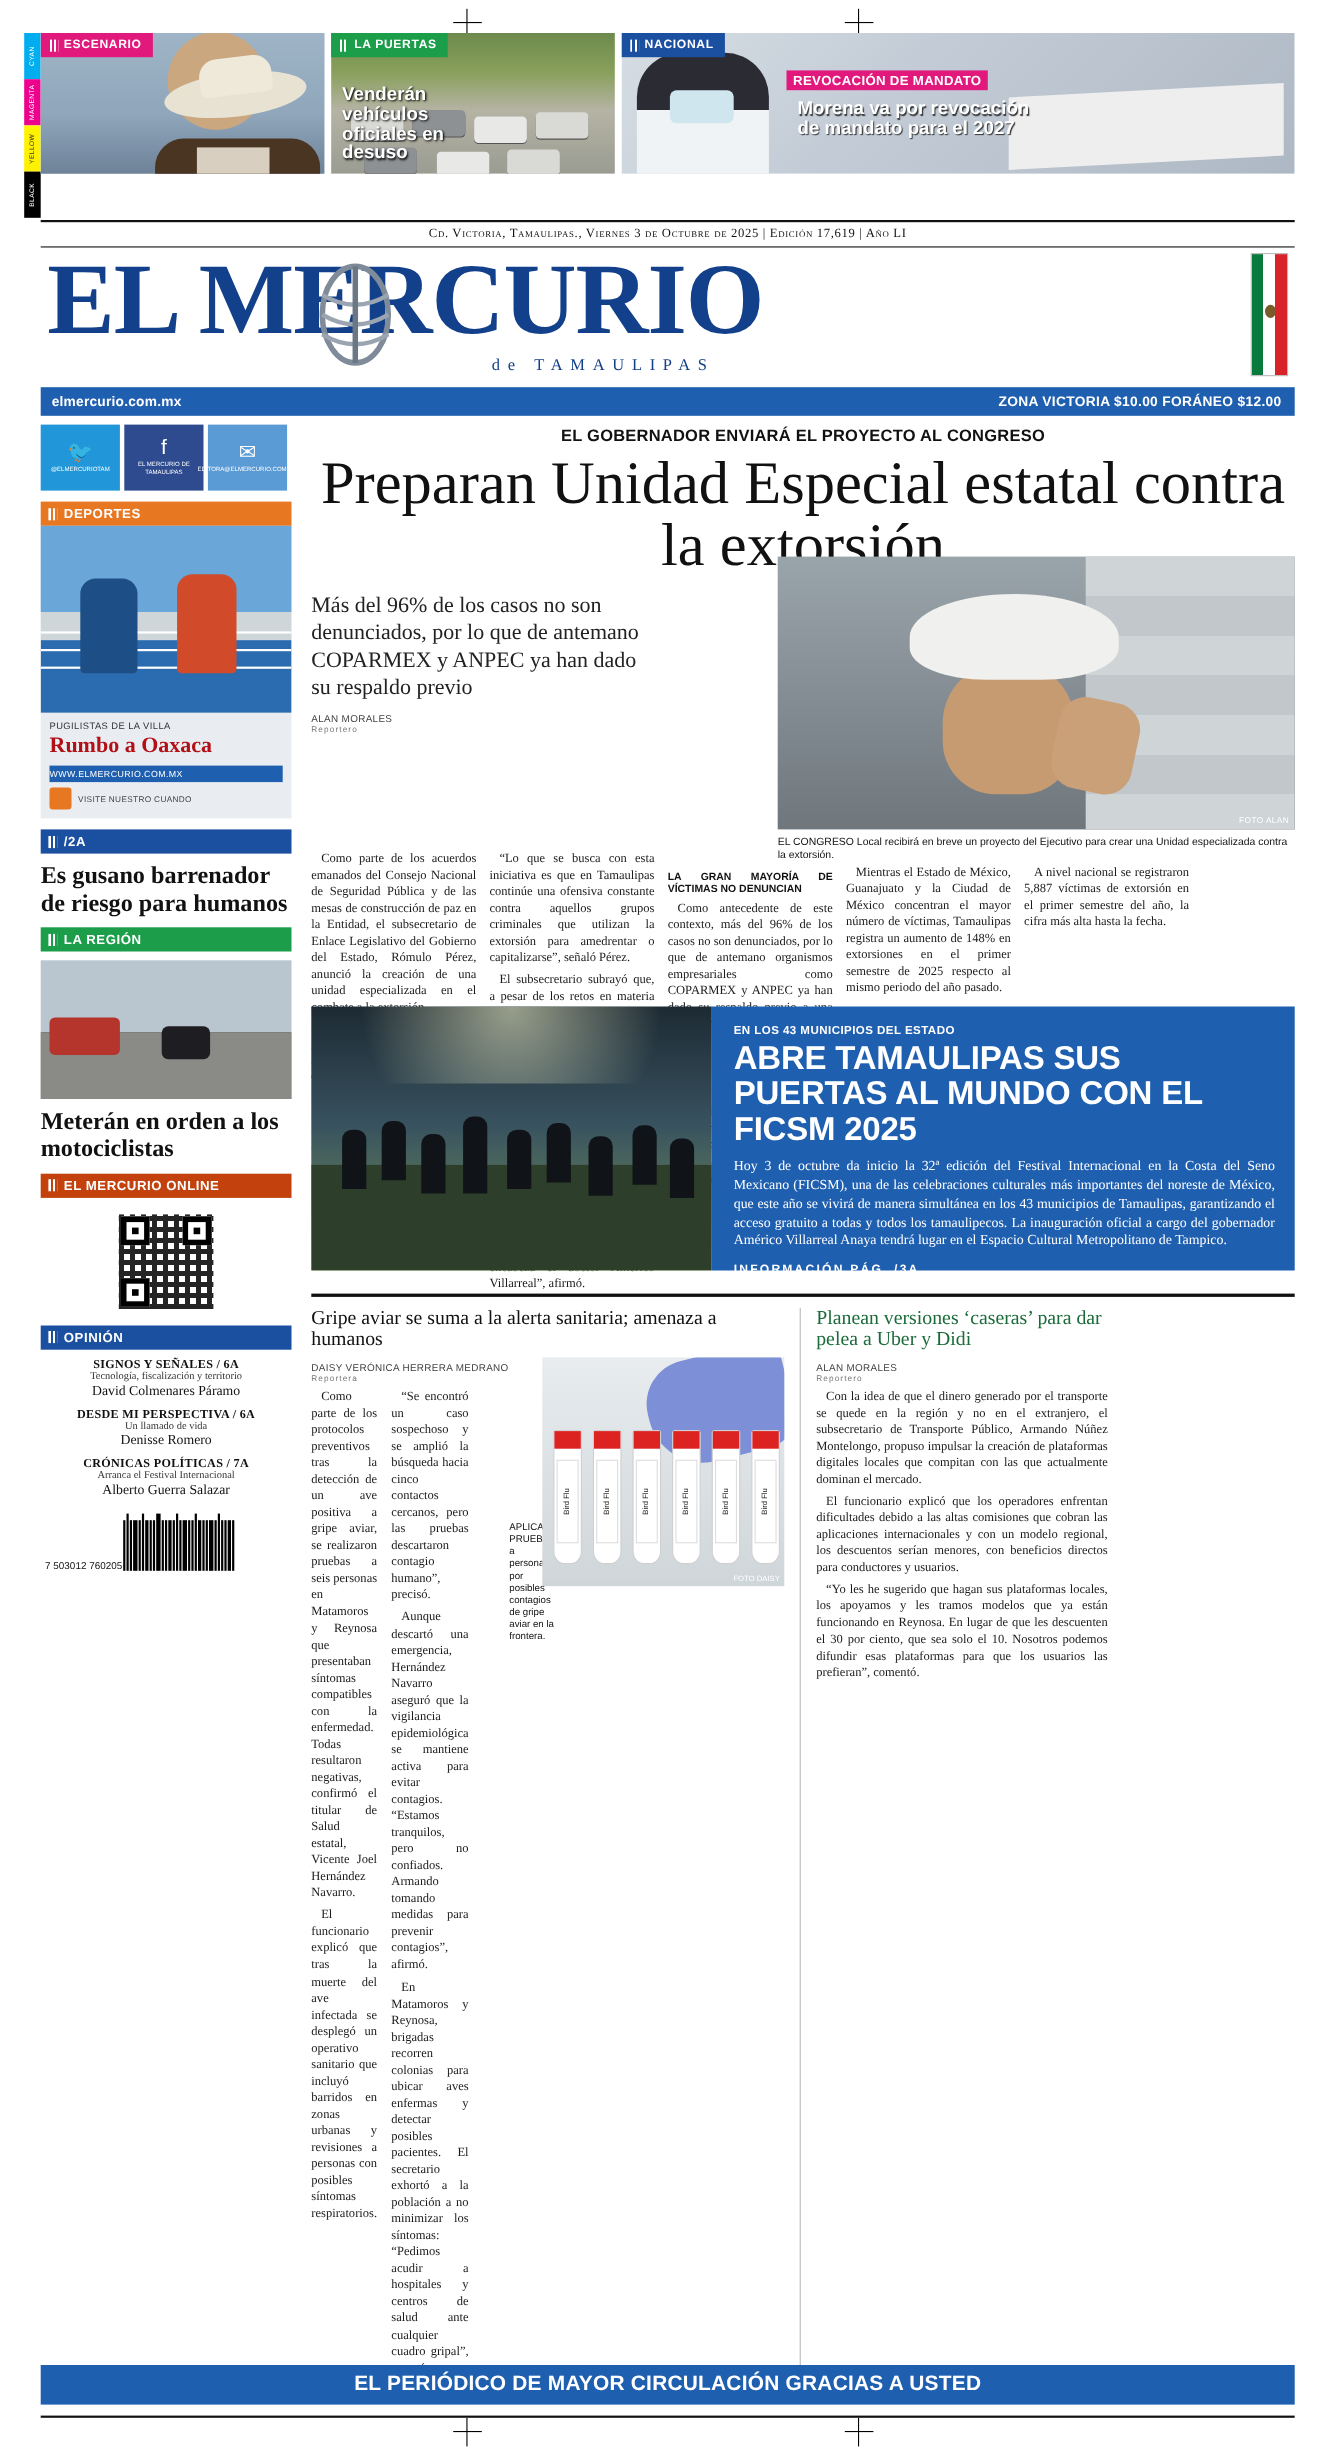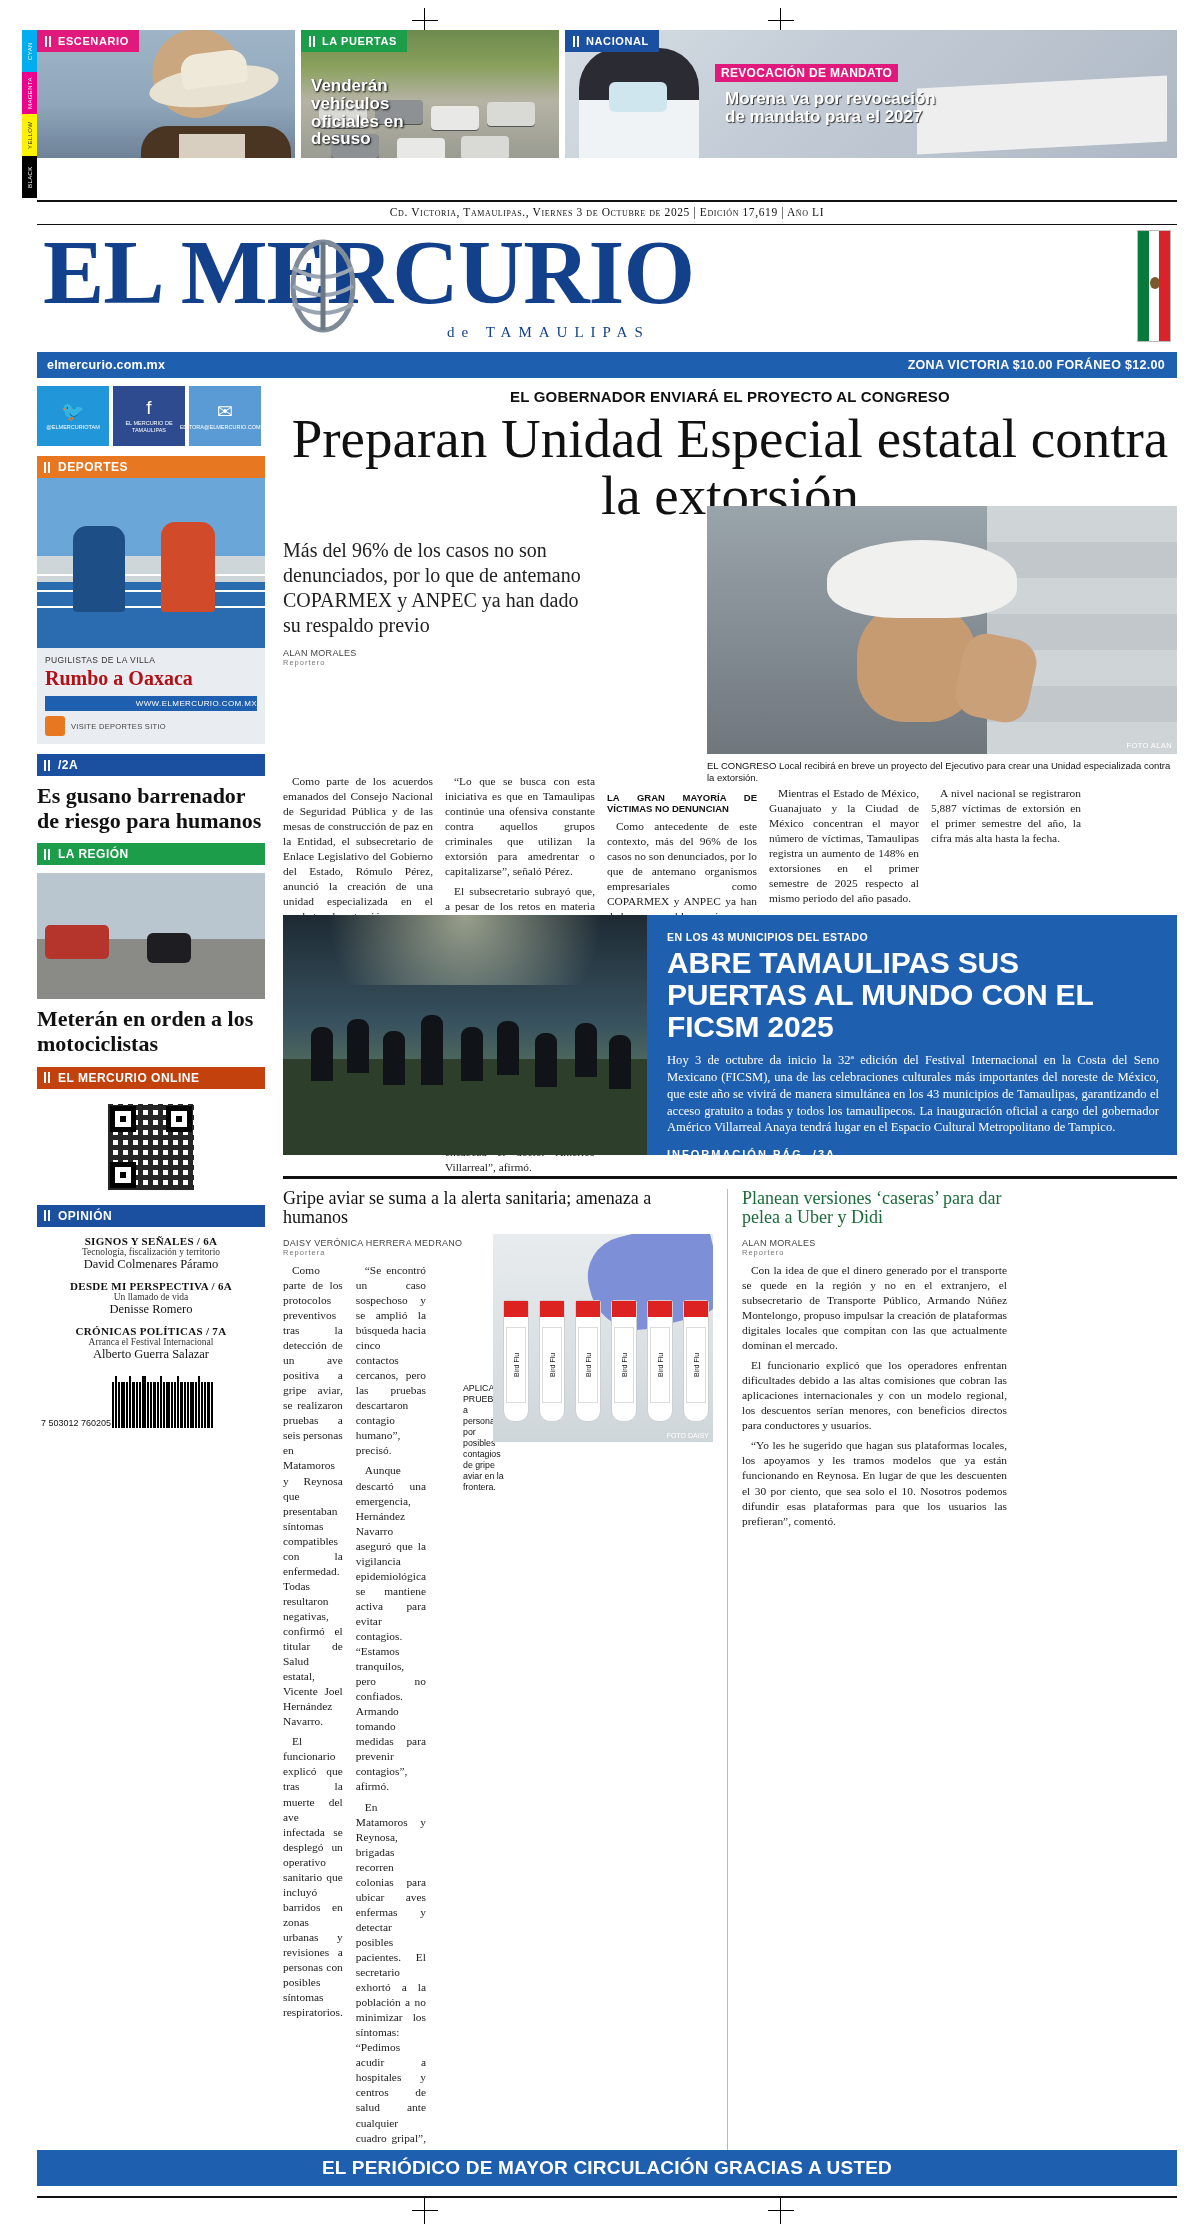--- a/index.html
+++ b/index.html
@@ -159,21 +159,21 @@
                background:linear-gradient(180deg,#6aa7d8 0 46%, #cfd6d9 46% 100%); }
   .box-photo.boxing .ring { position:absolute; left:0; right:0; bottom:0; height:66px; background:#2b6cb0; }
   .box-photo.boxing .b1 { position:absolute; left:36px; top:48px; width:52px; height:86px; background:#1d4f86; border-radius:14px 14px 4px 4px; }
   .box-photo.boxing .b2 { position:absolute; left:124px; top:44px; width:54px; height:90px; background:#d14b2a; border-radius:14px 14px 4px 4px; }
   .box-photo.boxing .ropes { position:absolute; left:0; right:0; top:96px; height:2px; background:#fff; box-shadow:0 16px 0 #fff, 0 32px 0 #fff; }
 
   .rail-promo { width:228px; background:#e9edf2; padding:7px 8px 8px 8px; }
   .rail-promo .k { font-family:"Liberation Sans", sans-serif; font-size:8.5px; color:#333; letter-spacing:.4px; }
   .rail-promo .t { font-family:"Liberation Serif", serif; font-weight:bold; font-size:20px; color:#b11116; margin-top:2px; }
   .rail-promo .url { background:#1f5fb0; color:#fff; font-family:"Liberation Sans", sans-serif;
-     font-size:8px; text-align:right; padding:3px 0; margin-top:6px; letter-spacing:.4px; }
+     font-size:8px; text-align:left; padding:3px 0; margin-top:6px; letter-spacing:.4px; }
   .rail-promo .visit { display:flex; align-items:center; gap:6px; margin-top:5px; }
   .rail-promo .visit .ic { width:20px; height:20px; background:#e87722; border-radius:3px; }
   .rail-promo .visit span { font-family:"Liberation Sans", sans-serif; font-size:7.5px; color:#444; letter-spacing:.3px; }
 
   .rail-head {
     font-family:"Liberation Serif", serif; font-weight:bold; font-size:22px;
     line-height:1.12; margin-top:8px; color:#111;
   }
   .rail-photo-region { width:228px; height:126px; margin-top:8px; position:relative; overflow:hidden;
       background:linear-gradient(180deg,#b9c6cf 0 52%, #7d7d7a 52% 100%); }
@@ -405,21 +405,21 @@
         <div class="ropes"></div>
         <div class="b1"></div>
         <div class="b2"></div>
     </div>
     <div class="rail-promo">
       <div class="k">PUGILISTAS DE LA VILLA</div>
       <div class="t">Rumbo a Oaxaca</div>
       <div class="url">WWW.ELMERCURIO.COM.MX</div>
       <div class="visit">
         <span class="ic"></span>
-        <span>VISITE DEPORTES SITIO</span>
+        <span>VISITE NUESTRO CUANDO</span>
       </div>
     </div>
 
     <div class="seclabel lab-2a">
       <span class="bars"></span>
       <span>/2A</span>
     </div>
     <div class="rail-head">Es gusano barrenador de riesgo para humanos</div>
 
     <div class="seclabel lab-region">

